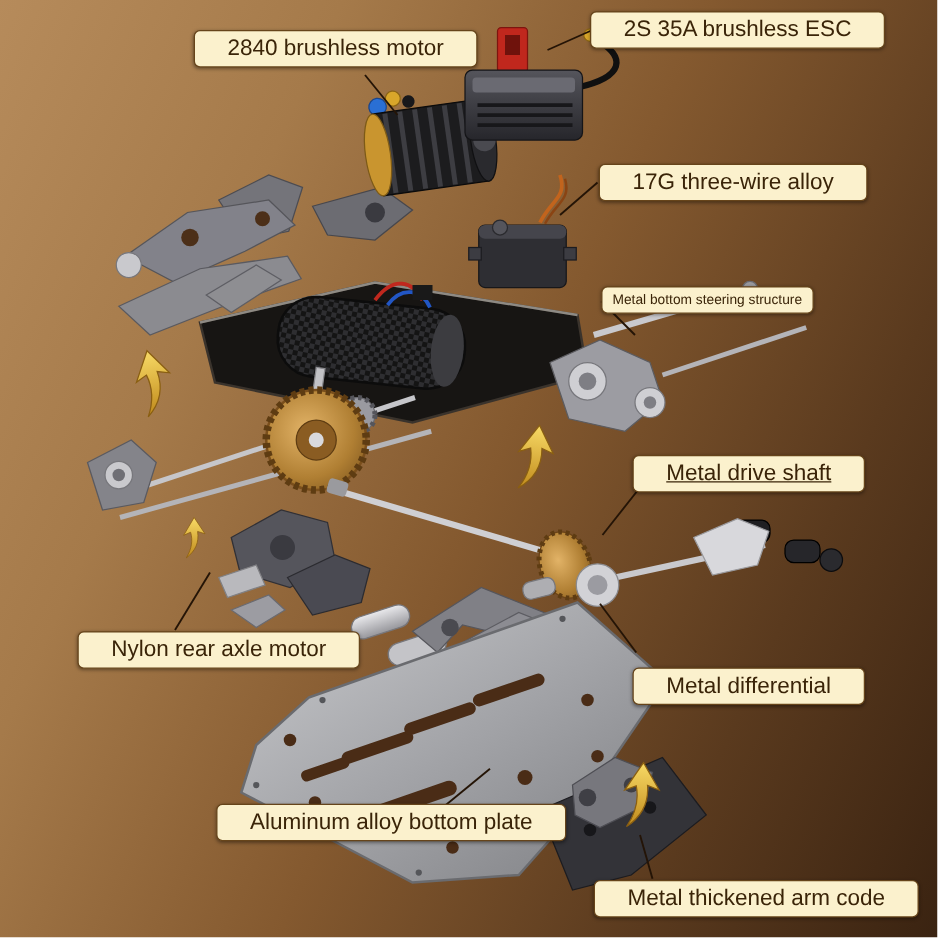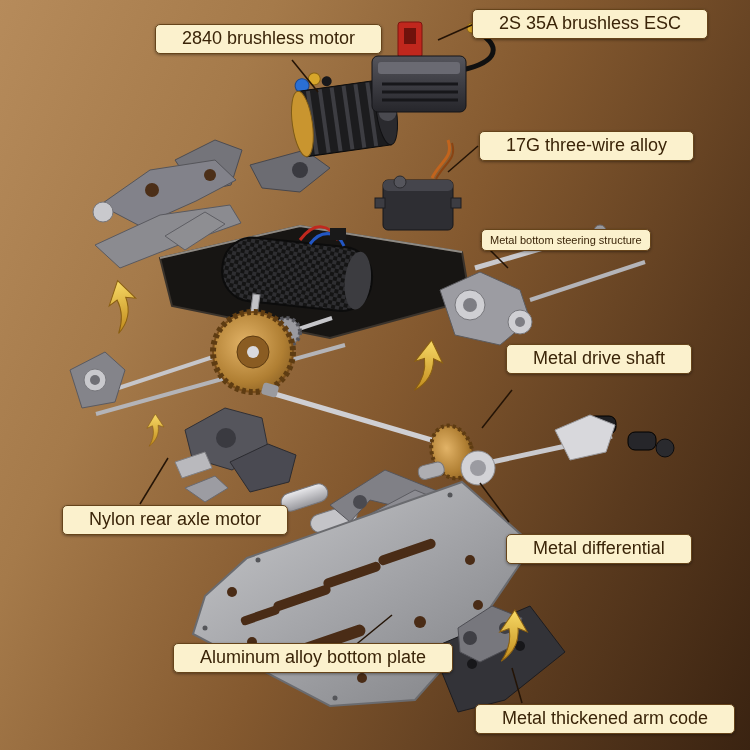--- a/index.html
+++ b/index.html
@@ -242,19 +242,19 @@
       <use href="#upArrow" transform="translate(413,340) rotate(8 15 26)"></use>
       <use href="#upArrow" transform="translate(146,414) scale(0.62)"></use>
       <use href="#upArrow" transform="translate(498,610) rotate(4 15 26)"></use>
     </g>
   </svg>
 
   <div class="label" style="left:155px;top:24px;">2840 brushless motor</div>
   <div class="label" style="left:472px;top:9px;">2S 35A brushless ESC</div>
   <div class="label" style="left:479px;top:131px;">17G three-wire alloy</div>
   <div class="label small" style="left:481px;top:229px;">Metal bottom steering structure</div>
-  <div class="label" style="left:506px;top:344px;">Metal drive shaft</div>
+  <div class="label" style="left:506px;top:364px;text-decoration:underline;">Metal drive shaft</div>
   <div class="label" style="left:62px;top:505px;">Nylon rear axle motor</div>
   <div class="label" style="left:506px;top:506px;margin-top:28px;">Metal differential</div>
   <div class="label" style="left:173px;top:643px;">Aluminum alloy bottom plate</div>
   <div class="label" style="left:475px;top:704px;">Metal thickened arm code</div>
 
 </div>
 
 </body></html>

